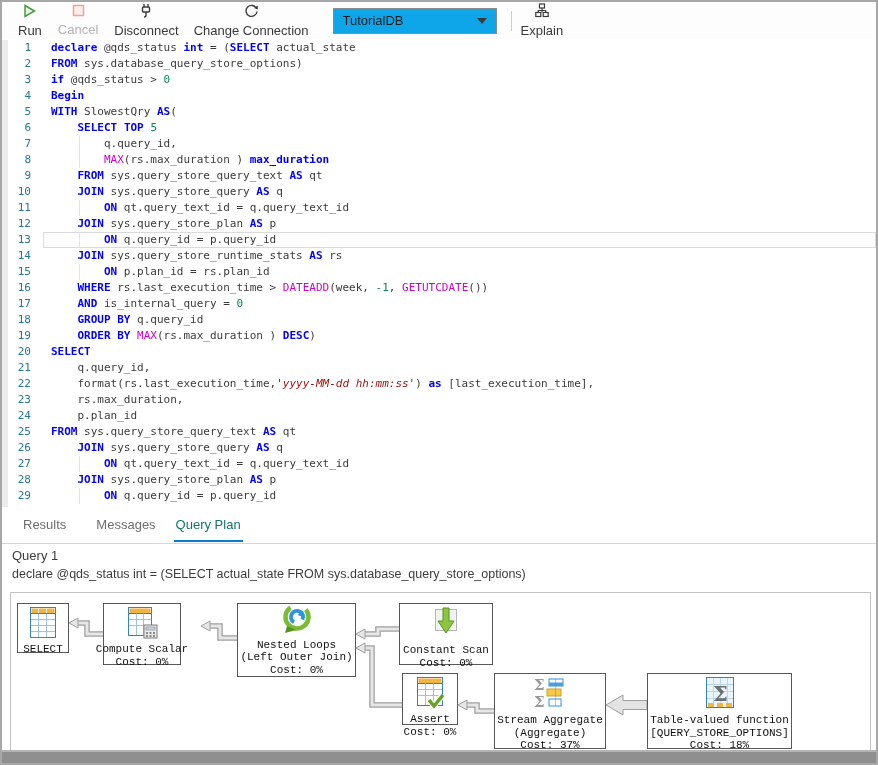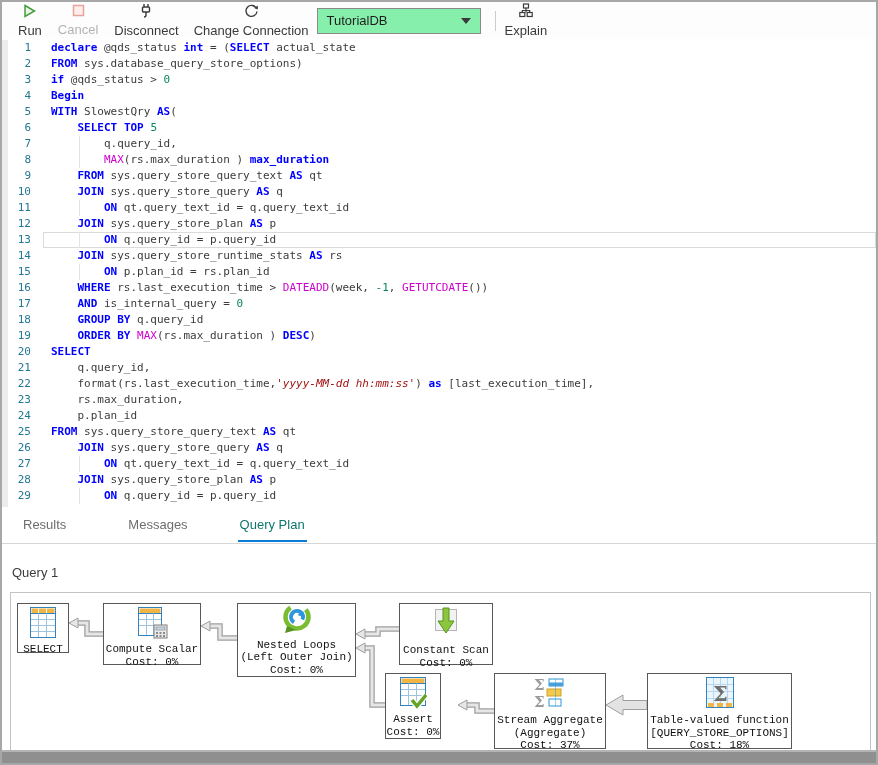--- a/index.html
+++ b/index.html
@@ -15,22 +15,22 @@
     background:#fdfdfd;display:flex;align-items:center;
     font-size:13px;color:#3a3a3a;
   }
   .tb-item{display:flex;align-items:center;gap:5px;cursor:default;white-space:nowrap;flex-direction:column;}
   .tb-item svg{display:block;}
   .tb-run{margin-left:16px;}
   .tb-cancel{margin-left:16px;color:#b3b3b3;}
   .tb-disconnect{margin-left:16px;}
   .tb-change{margin-left:15px;justify-content:flex-end;}
   .db-select{
-    margin-left:8px;width:164px;height:26px;border:1px solid #8a8a8a;
-    background:#86efac;display:flex;align-items:center;justify-content:space-between;
+    margin-left:24px;width:164px;height:26px;border:1px solid #8a8a8a;
+    background:#0ea5e9;display:flex;align-items:center;justify-content:space-between;
     padding:0 9px;box-sizing:border-box;font-size:13px;color:#1e1e1e;
   }
   .db-caret{width:0;height:0;border-left:5px solid transparent;border-right:5px solid transparent;border-top:6px solid #3a3a3a;}
   .tb-sep{width:1px;height:20px;background:#cccccc;margin-left:14px;}
   .tb-explain{margin-left:9px;}
   
   .editor{
     position:absolute;left:0;top:38px;width:874px;height:467px;overflow:hidden;
     font-family:"DejaVu Sans Mono", monospace;font-size:11px;line-height:16px;
     background:#ffffff;
@@ -46,31 +46,31 @@
   .indent-guide{position:absolute;left:36px;top:0;width:1px;height:16px;background:#e3e3e3;}
   .tk-kw{color:var(--kw,#0000ff);font-weight:bold;}
   .tk-fn{color:var(--fn,#cd00cd);}
   .tk-str{color:var(--str,#a31515);font-style:italic;}
   .tk-num{color:var(--num,#098658);}
   .tk-id{color:var(--txt,#3b3b3b);}
   
   .tabbar{
     position:absolute;left:0;top:505px;width:874px;height:37px;background:#ffffff;
     border-bottom:1px solid #d6d6d6;box-sizing:border-box;
-    display:flex;align-items:center;padding-left:19px;font-size:13px;gap:32px;
+    display:flex;align-items:center;padding-left:19px;font-size:13px;
   }
   .tab{color:#6e6e6e;cursor:default;padding:9px 2px 8px 2px;border-bottom:2px solid transparent;}
   .tab:nth-child(1){margin-right:26px;}
   .tab:nth-child(2){margin-right:16px;}
   .tab:nth-child(3){margin-right:11px;}
   .tab.active{color:#0f766e;font-weight:400;border-bottom:2px solid var(--accent,#0a7cd6);}
   
   .result-header{
     position:absolute;left:0;top:543px;width:874px;height:32px;background:#ffffff;
-    color:#3c3c3c;padding:19px 0 0 10px;box-sizing:border-box;
+    color:#3c3c3c;padding:2px 0 0 10px;box-sizing:border-box;
   }
   .rh-title{font-size:13px;line-height:18px;}
   .rh-query{font-size:12.5px;line-height:18px;}
   
   .plan-panel{
     position:absolute;left:8px;top:590px;width:861px;height:161px;
     border:1px solid #c3c3c3;background:#ffffff;box-sizing:border-box;
   }
   .plan-inner{position:relative;width:859px;height:159px;}
   #plan-svg{position:absolute;left:0;top:0;}
@@ -184,20 +184,21 @@
 </div>
 
 <div class="tabbar" id="tabbar">
     <div class="tab">Results</div>
     <div class="tab">Messages</div>
     <div class="tab active">Query Plan</div>
   </div>
 
 <div class="result-header">
   <div class="rh-title">Query 1</div>
+  <div class="rh-query">declare @qds_status int = (SELECT actual_state FROM sys.database_query_store_options)</div>
 </div>
 
 <div class="plan-panel">
   <div class="plan-inner">
     <svg id="plan-svg" width="859" height="159">
         <path d="M 65 30 L 76 30 L 76 41 L 92 41" fill="none" stroke="#9e9e9e" stroke-width="5.5"></path>
         <path d="M 65 30 L 76 30 L 76 41 L 92 41" fill="none" stroke="#e6e6e6" stroke-width="3"></path>
         <polygon points="58,30 67,25 67,35" fill="#e6e6e6" stroke="#9e9e9e"></polygon>
         <path d="M 197 33 L 209 33 L 209 45 L 226 45" fill="none" stroke="#9e9e9e" stroke-width="5.5"></path>
         <path d="M 197 33 L 209 33 L 209 45 L 226 45" fill="none" stroke="#e6e6e6" stroke-width="3"></path>
@@ -222,21 +223,21 @@
     <line x1="18.5" y1="2.5" x2="18.5" y2="7.5" stroke="#ffffff"></line>
     <line x1="3" y1="7.5" x2="27" y2="7.5" stroke="#3282bd"></line>
     <line x1="10.5" y1="7.5" x2="10.5" y2="31" stroke="#9cc3e0"></line>
     <line x1="18.5" y1="7.5" x2="18.5" y2="31" stroke="#9cc3e0"></line>
     <line x1="3" y1="13.5" x2="27" y2="13.5" stroke="#9cc3e0"></line>
     <line x1="3" y1="19.5" x2="27" y2="19.5" stroke="#9cc3e0"></line>
     <line x1="3" y1="25.5" x2="27" y2="25.5" stroke="#9cc3e0"></line>
   </svg></div>
           <div class="plan-label">SELECT</div>
         </div>
-        <div class="plan-node" style="left: 92px; top: 10px; width: 98px; height: 62px;">
+        <div class="plan-node" style="left: 92px; top: 10px; width: 78px; height: 62px;">
           <div class="plan-icon"><svg width="32" height="33" viewBox="0 0 32 33">
     <rect x="2.5" y="1.5" width="23" height="28" fill="#ffffff" stroke="#3282bd"></rect>
     <rect x="3.5" y="2.5" width="21" height="5" fill="#f2b543"></rect>
     <line x1="3" y1="7.5" x2="25" y2="7.5" stroke="#3282bd"></line>
     <line x1="10.5" y1="7.5" x2="10.5" y2="29" stroke="#9cc3e0"></line>
     <line x1="17.5" y1="7.5" x2="17.5" y2="29" stroke="#9cc3e0"></line>
     <line x1="3" y1="13.5" x2="25" y2="13.5" stroke="#9cc3e0"></line>
     <line x1="3" y1="19.5" x2="25" y2="19.5" stroke="#9cc3e0"></line>
     <rect x="18" y="19" width="13" height="13" fill="#ebebeb" stroke="#7d7d7d"></rect>
     <rect x="20" y="21" width="9" height="3" fill="#c5d7e4" stroke="#7d7d7d" stroke-width="0.6"></rect>
@@ -263,21 +264,21 @@
         </div>
         <div class="plan-node" style="left: 388px; top: 10px; width: 94px; height: 62px;">
           <div class="plan-icon"><svg width="32" height="34" viewBox="0 0 32 34">
     <rect x="5.5" y="3.5" width="21" height="21" fill="#f2f2f2" stroke="#b5b5b5"></rect>
     <line x1="16" y1="3.5" x2="16" y2="24.5" stroke="#c9c9c9"></line>
     <polygon points="13,2 19,2 19,15 24,15 16,27 8,15 13,15" fill="#8cc63e" stroke="#55941f"></polygon>
   </svg></div>
           <div class="plan-label">Constant Scan</div>
           <div class="plan-label">Cost: 0%</div>
         </div>
-        <div class="plan-node" style="left: 374px; top: 80px; width: 56px; height: 66px;">
+        <div class="plan-node" style="left: 391px; top: 80px; width: 56px; height: 52px;">
           <div class="plan-icon"><svg width="30" height="33" viewBox="0 0 30 33">
     <rect x="2.5" y="1.5" width="25" height="28" fill="#ffffff" stroke="#3282bd"></rect>
     <rect x="3.5" y="2.5" width="23" height="5" fill="#f2b543"></rect>
     <line x1="3" y1="7.5" x2="27" y2="7.5" stroke="#3282bd"></line>
     <line x1="10.5" y1="7.5" x2="10.5" y2="29" stroke="#9cc3e0"></line>
     <line x1="18.5" y1="7.5" x2="18.5" y2="29" stroke="#9cc3e0"></line>
     <line x1="3" y1="13.5" x2="27" y2="13.5" stroke="#9cc3e0"></line>
     <line x1="3" y1="19.5" x2="27" y2="19.5" stroke="#9cc3e0"></line>
     <path d="M14 24 l5 6 l9 -11" stroke="#ffffff" stroke-width="6" fill="none"></path>
     <path d="M14 24 l5 6 l9 -11" stroke="#64a423" stroke-width="3.5" fill="none"></path>

